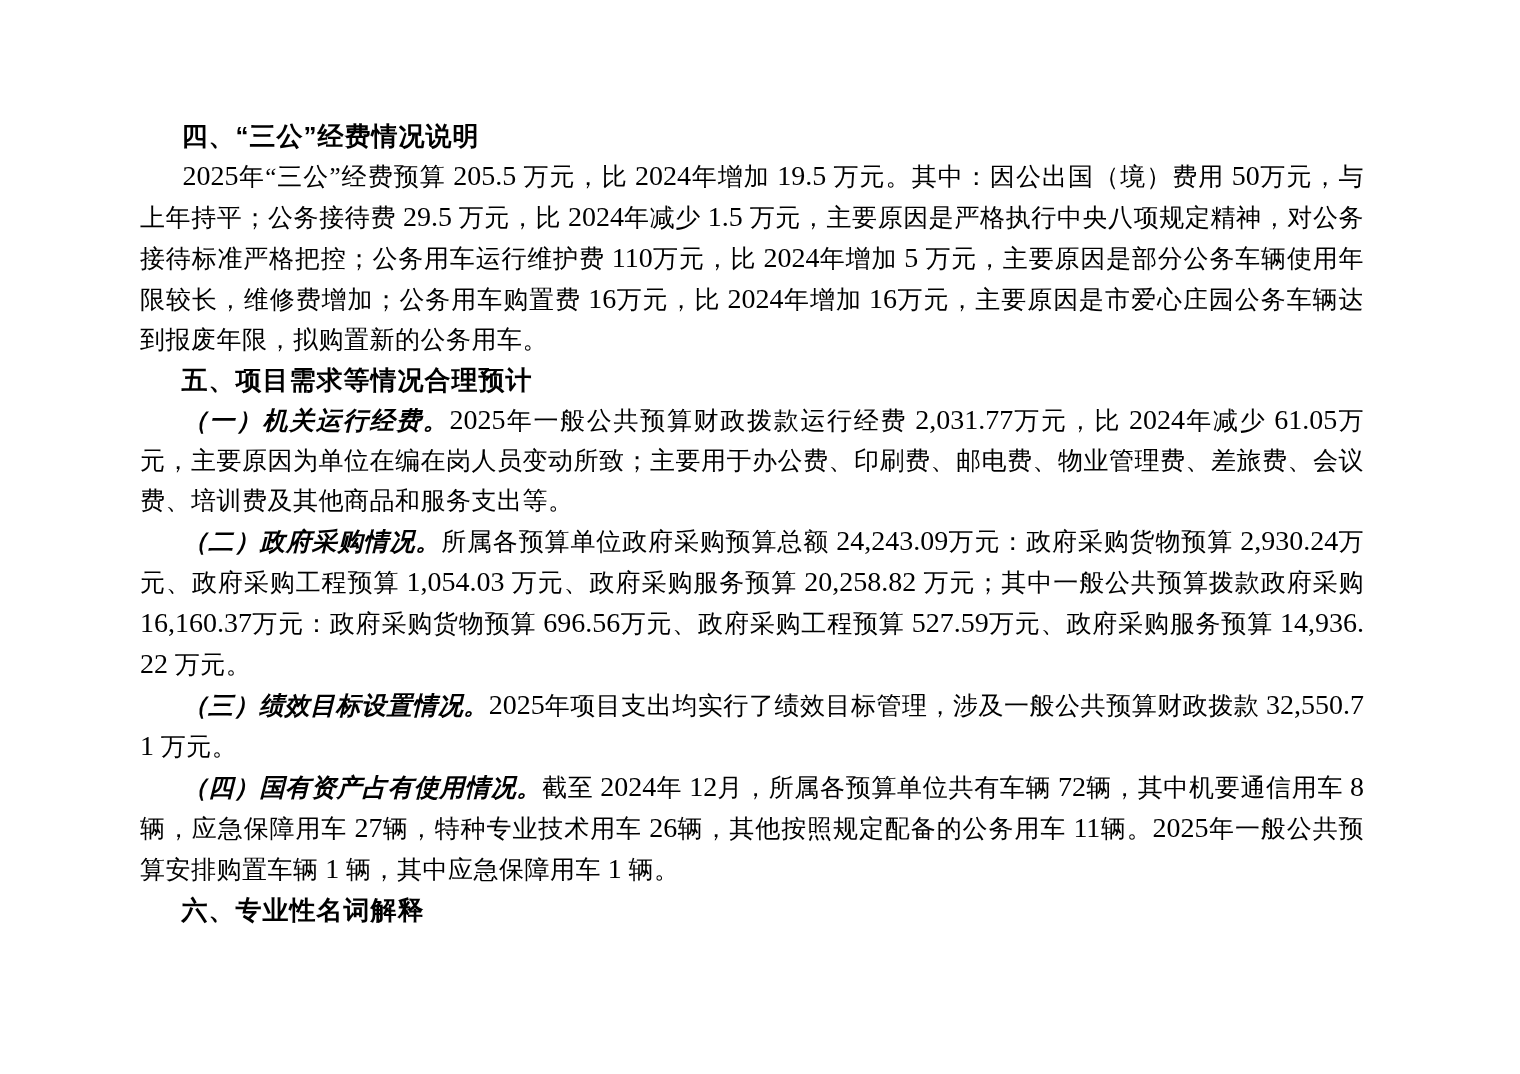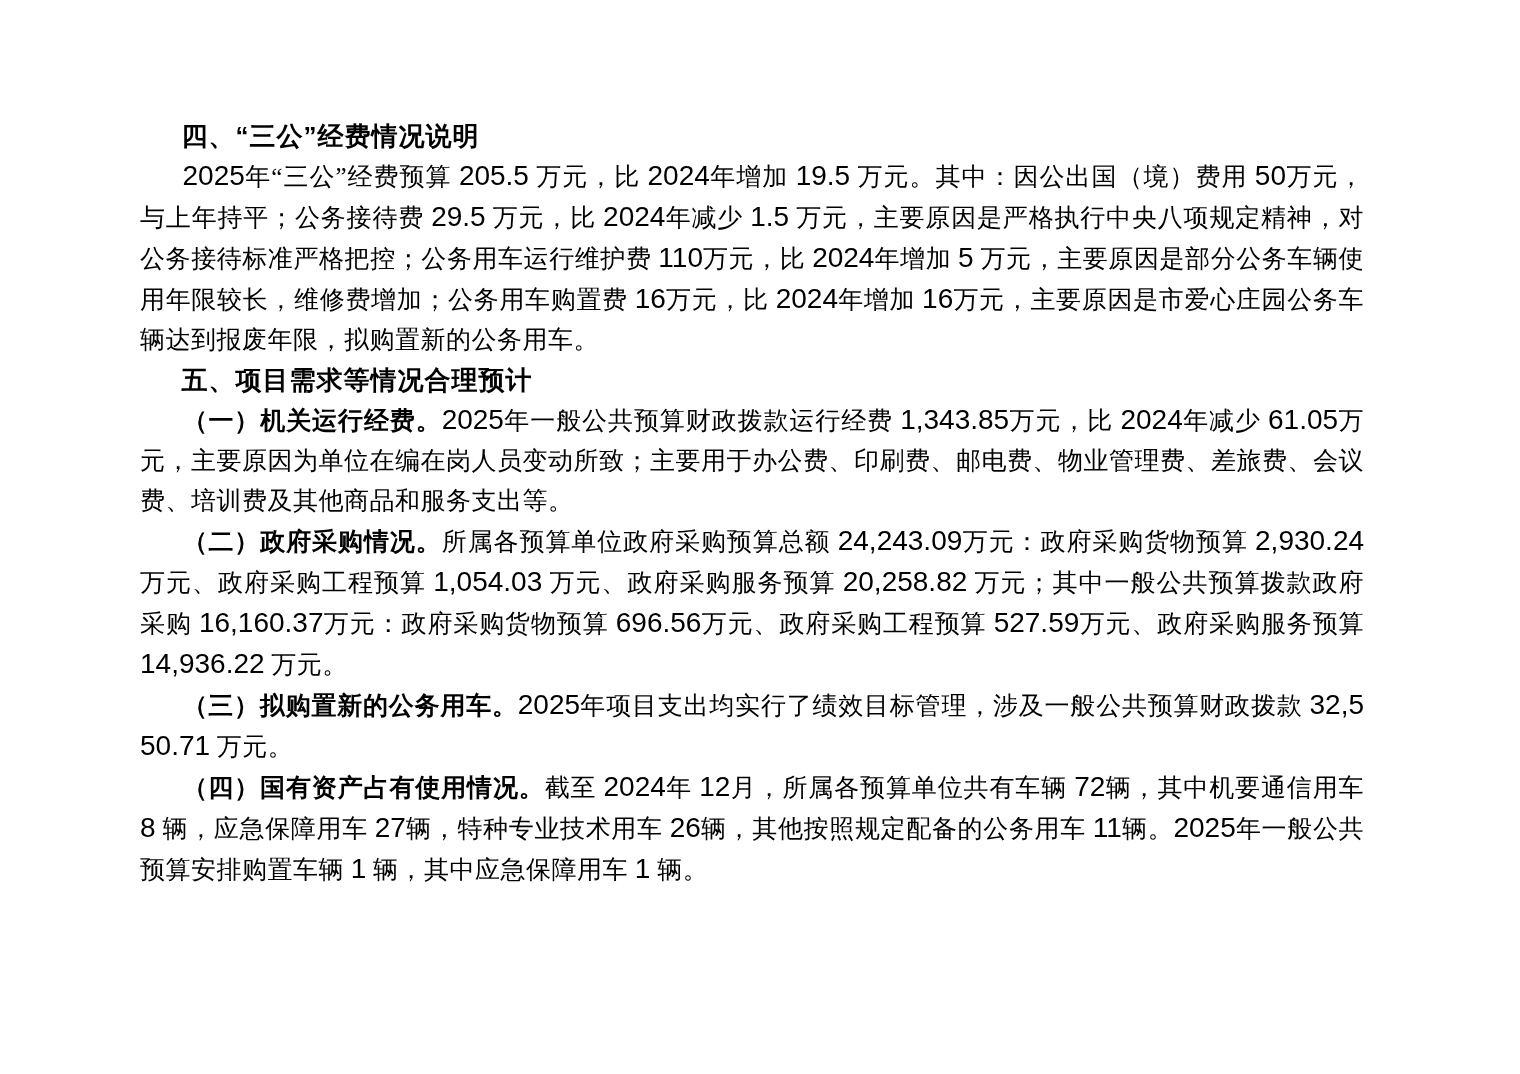--- a/index.html
+++ b/index.html
@@ -34,41 +34,43 @@
     font-size: 25px;
     line-height: 40px;
     text-indent: 1.7em;
     text-align: justify;
     text-align-last: left;
     letter-spacing: 0.5px;
     word-break: break-all;
   }
   .para .lead {
     font-weight: 700;
+    font-style: italic;
   }
   .num {
-    font-family: Liberation Sans, sans-serif;
+    font-family: Liberation Serif, serif;
     font-size: 28px;
     letter-spacing: 0;
   }
 </style>
 </head>
 <body>
 
 <div class="page">
 
   <section class="section">
     <h2 class="heading">四、“三公”经费情况说明</h2>
     <p class="para"><span class="lead"></span><span class="body-text"><span class="num">2025</span>年“三公”经费预算 <span class="num">205.5</span> 万元，比 <span class="num">2024</span>年增加 <span class="num">19.5</span> 万元。其中：因公出国（境）费用 <span class="num">50</span>万元，与上年持平；公务接待费 <span class="num">29.5</span> 万元，比 <span class="num">2024</span>年减少 <span class="num">1.5</span> 万元，主要原因是严格执行中央八项规定精神，对公务接待标准严格把控；公务用车运行维护费 <span class="num">110</span>万元，比 <span class="num">2024</span>年增加 <span class="num">5</span> 万元，主要原因是部分公务车辆使用年限较长，维修费增加；公务用车购置费 <span class="num">16</span>万元，比 <span class="num">2024</span>年增加 <span class="num">16</span>万元，主要原因是市爱心庄园公务车辆达到报废年限，拟购置新的公务用车。</span></p>
   </section>
 
   <section class="section">
     <h2 class="heading">五、项目需求等情况合理预计</h2>
-    <p class="para"><span class="lead">（一）机关运行经费。</span><span class="body-text"><span class="num">2025</span>年一般公共预算财政拨款运行经费 <span class="num">1,343.85</span>万元，比 <span class="num">2024</span>年减少 <span class="num">61.05</span>万元，主要原因为单位在编在岗人员变动所致；主要用于办公费、印刷费、邮电费、物业管理费、差旅费、会议费、培训费及其他商品和服务支出等。</span></p>
+    <p class="para"><span class="lead">（一）机关运行经费。</span><span class="body-text"><span class="num">2025</span>年一般公共预算财政拨款运行经费 <span class="num">2,031.77</span>万元，比 <span class="num">2024</span>年减少 <span class="num">61.05</span>万元，主要原因为单位在编在岗人员变动所致；主要用于办公费、印刷费、邮电费、物业管理费、差旅费、会议费、培训费及其他商品和服务支出等。</span></p>
     <p class="para"><span class="lead">（二）政府采购情况。</span><span class="body-text">所属各预算单位政府采购预算总额 <span class="num">24,243.09</span>万元：政府采购货物预算 <span class="num">2,930.24</span>万元、政府采购工程预算 <span class="num">1,054.03</span> 万元、政府采购服务预算 <span class="num">20,258.82</span> 万元；其中一般公共预算拨款政府采购 <span class="num">16,160.37</span>万元：政府采购货物预算 <span class="num">696.56</span>万元、政府采购工程预算 <span class="num">527.59</span>万元、政府采购服务预算 <span class="num">14,936.22</span> 万元。</span></p>
-    <p class="para"><span class="lead">（三）拟购置新的公务用车。</span><span class="body-text"><span class="num">2025</span>年项目支出均实行了绩效目标管理，涉及一般公共预算财政拨款 <span class="num">32,550.71</span> 万元。</span></p>
+    <p class="para"><span class="lead">（三）绩效目标设置情况。</span><span class="body-text"><span class="num">2025</span>年项目支出均实行了绩效目标管理，涉及一般公共预算财政拨款 <span class="num">32,550.71</span> 万元。</span></p>
     <p class="para"><span class="lead">（四）国有资产占有使用情况。</span><span class="body-text">截至 <span class="num">2024</span>年 <span class="num">12</span>月，所属各预算单位共有车辆 <span class="num">72</span>辆，其中机要通信用车 <span class="num">8</span> 辆，应急保障用车 <span class="num">27</span>辆，特种专业技术用车 <span class="num">26</span>辆，其他按照规定配备的公务用车 <span class="num">11</span>辆。<span class="num">2025</span>年一般公共预算安排购置车辆 <span class="num">1</span> 辆，其中应急保障用车 <span class="num">1</span> 辆。</span></p>
   </section>
 
   <section class="section">
+    <h2 class="heading">六、专业性名词解释</h2>
   </section>
 
 </div>
 
 </body></html>

